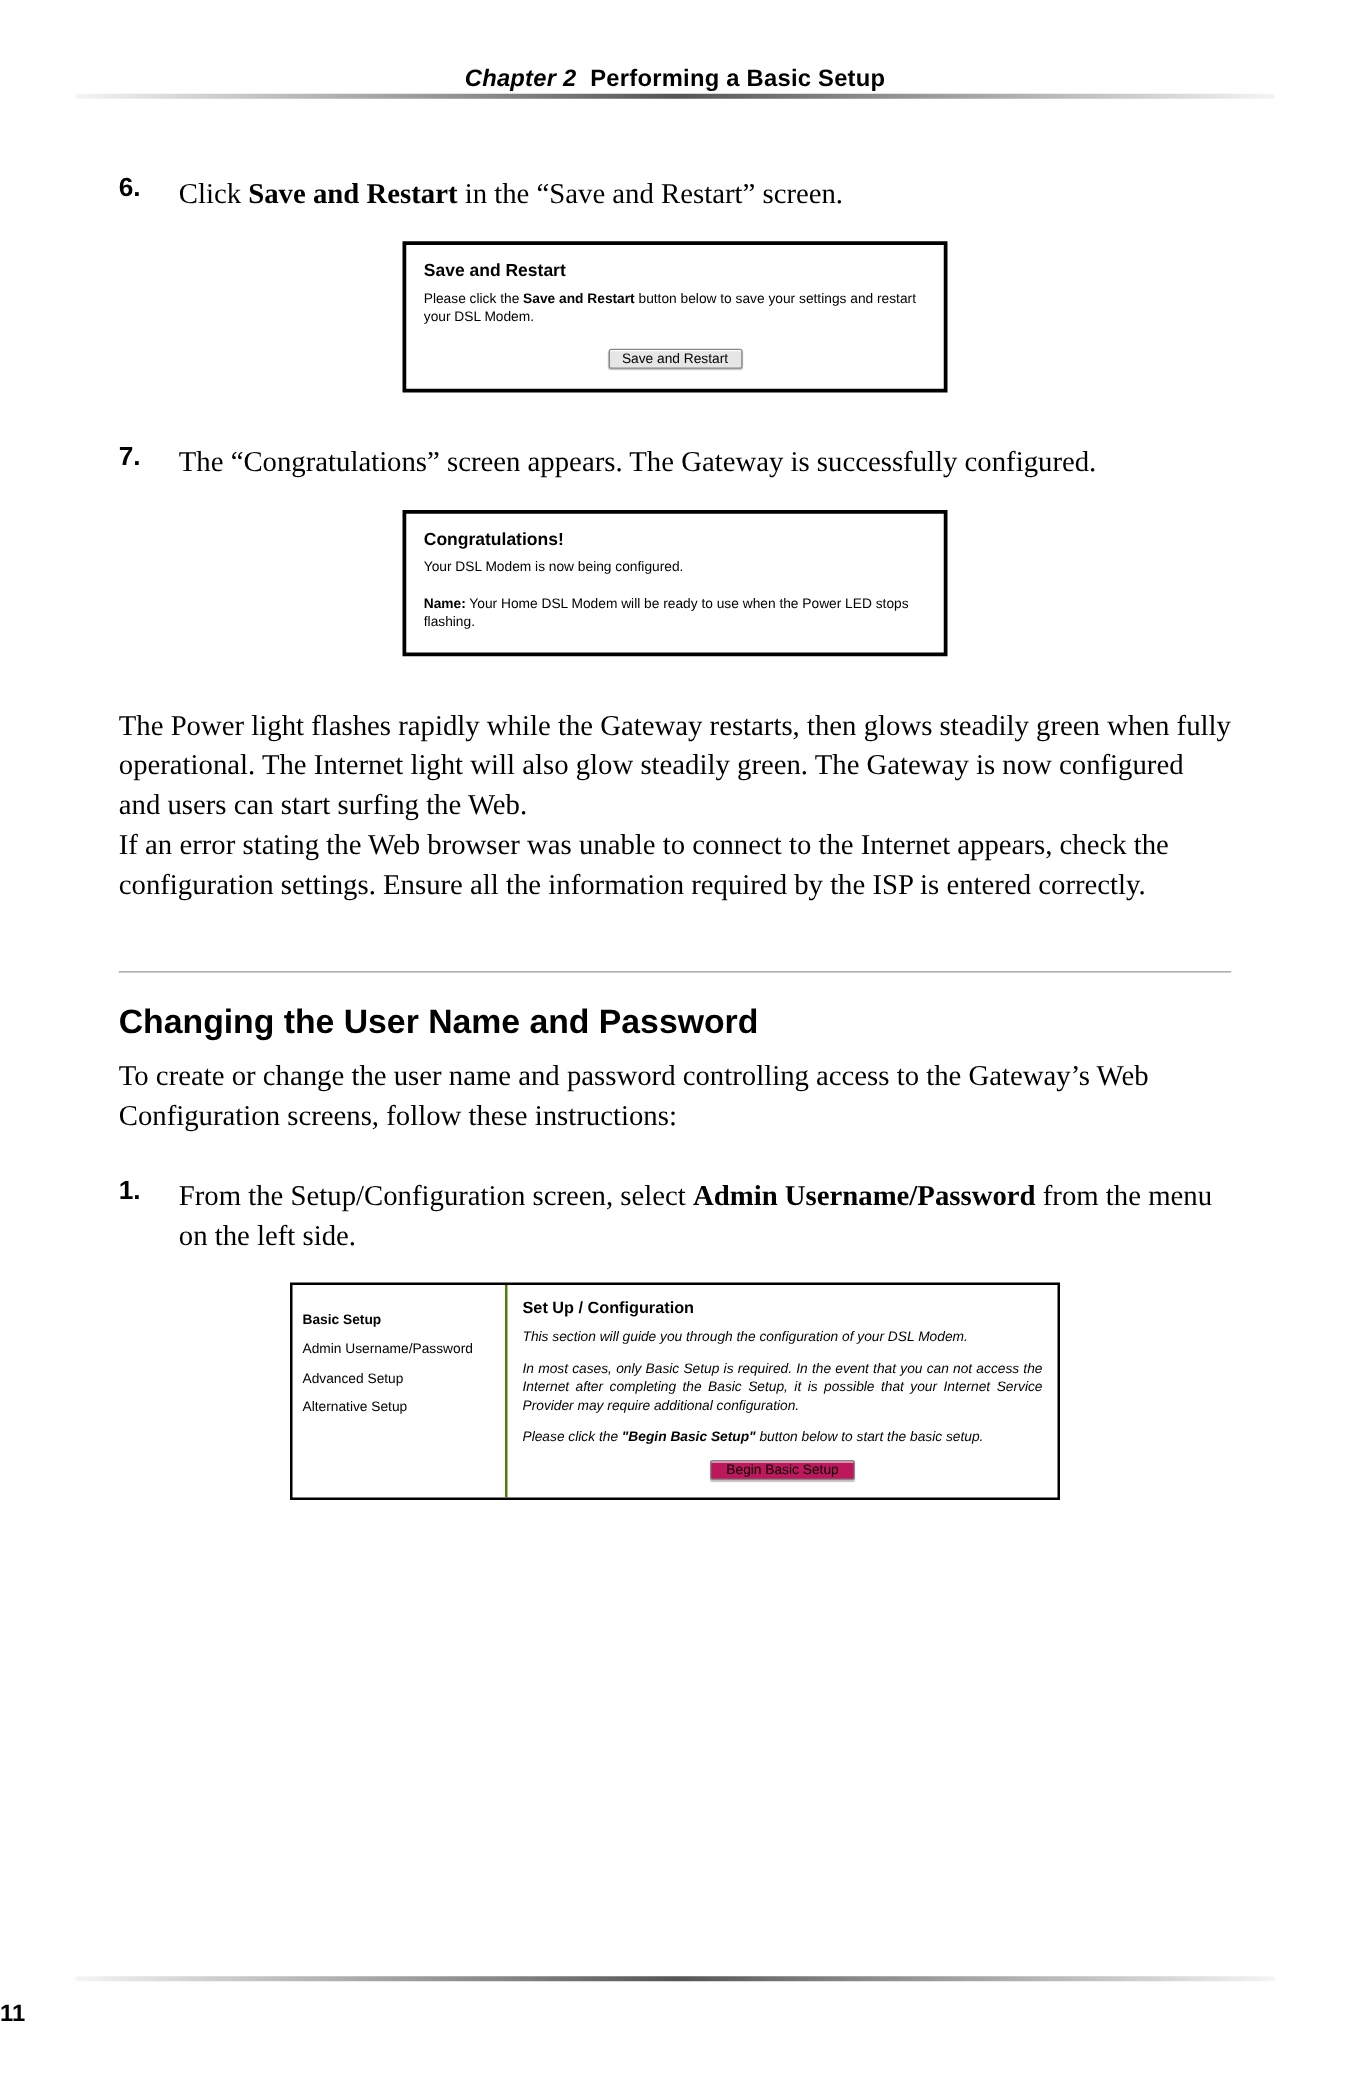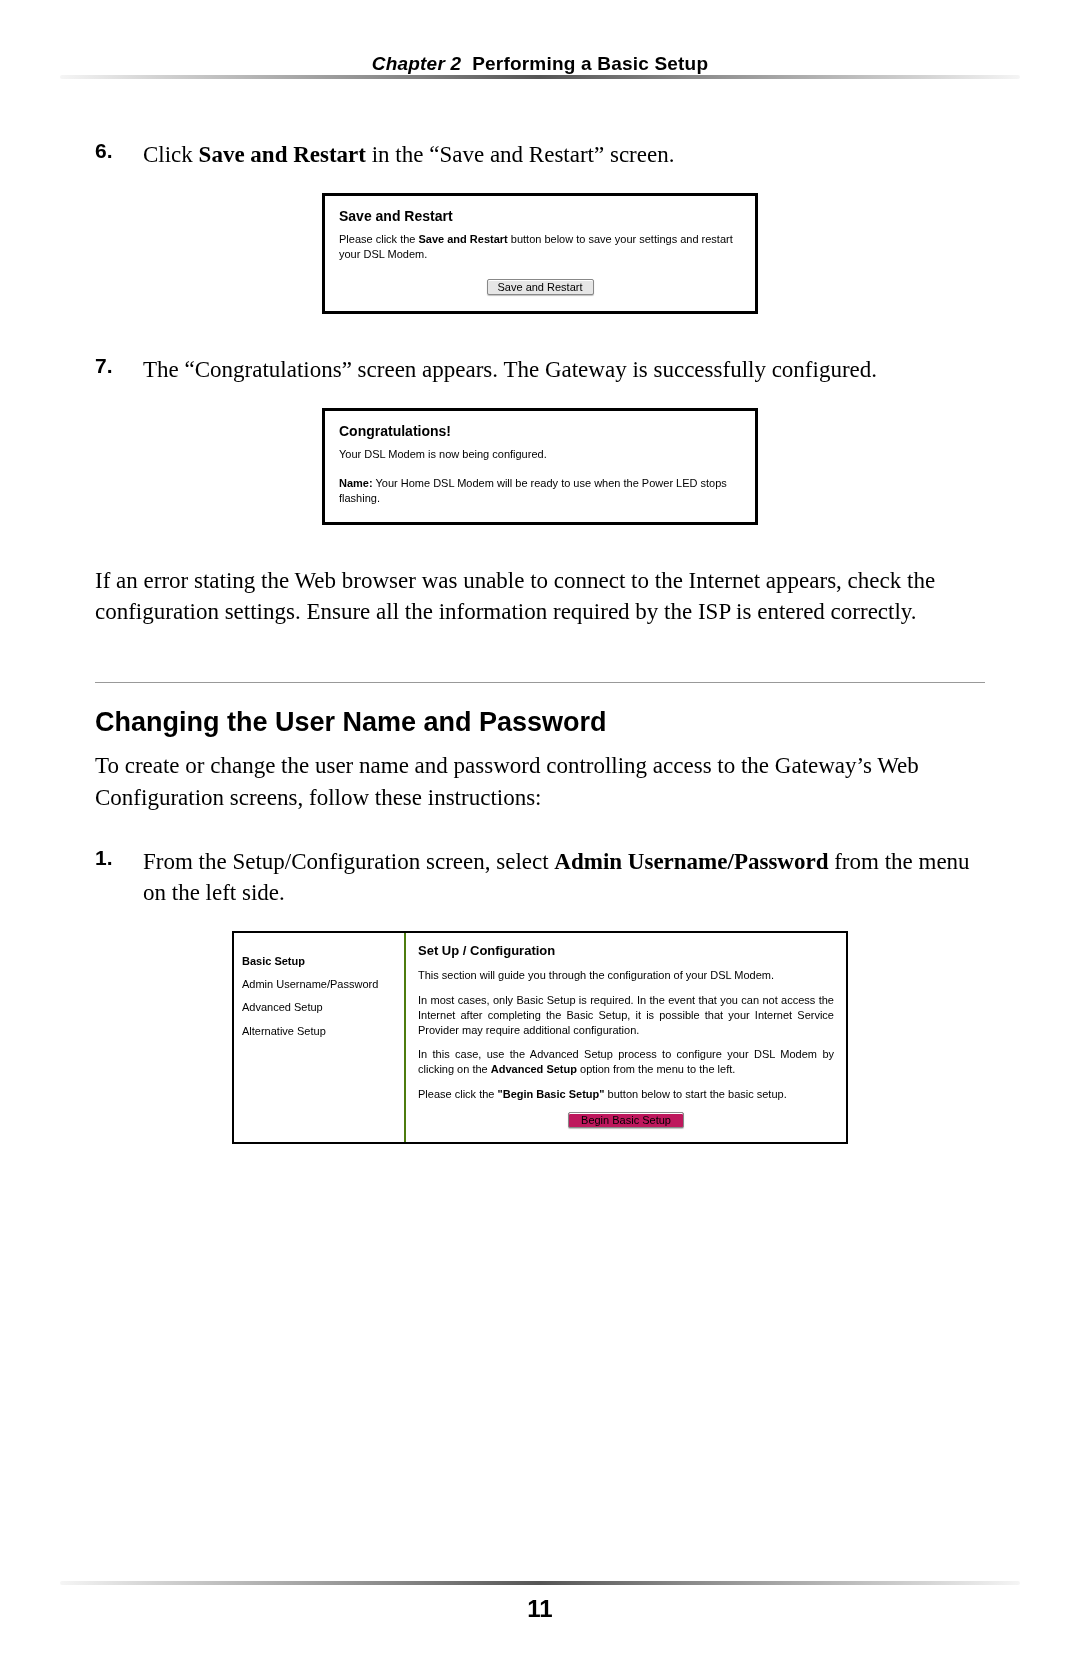--- a/index.html
+++ b/index.html
@@ -115,21 +115,21 @@
   .cfgbox .content {
     flex: 1 1 auto;
     padding: 10px 12px 14px 12px;
     font-size: 11px;
   }
   .cfgbox .content h4 {
     font-size: 13px;
     font-weight: bold;
     margin-bottom: 10px;
   }
-  .cfgbox .content p { margin: 0 0 10px 0; line-height: 1.35; text-align: justify; }
+  .cfgbox .content p { margin: 0 0 10px 0; line-height: 1.35; text-align: justify; font-style: italic; }
   .cfgbox button.fake {
     display: block;
     margin: 6px auto 0 auto;
     font-family: Verdana, Arial, sans-serif;
     font-size: 11px;
     padding: 1px 12px;
     background: #be185d;
     border: 1px solid #888;
     border-radius: 2px;
     box-shadow: inset 0 1px 0 #fff, 0 1px 1px rgba(0,0,0,.25);
@@ -142,24 +142,24 @@
     bottom: 84px;
     height: 4px;
     background: linear-gradient(to right,
       #f5f5f5 0%, #d3d3d3 10%, #888 35%, #555 50%, #888 65%, #d3d3d3 90%, #f5f5f5 100%);
     border-radius: 2px;
   }
   .page-number {
     position: absolute;
     left: 0; right: 0;
     bottom: 46px;
-    text-align: center;
-    font-family: Verdana, Arial, sans-serif;
-    font-weight: bold;
-    font-size: 24px;
+    text-align: left;
+    font-family: Verdana, Arial, sans-serif;
+    font-weight: bold;
+    font-size: 19px;
   }
 </style>
 </head>
 <body>
 
 <div class="page">
 
   <div class="chapter-head">
     <span class="ital">Chapter 2</span>&nbsp;&nbsp;<span>Performing a Basic Setup</span>
   </div>
@@ -187,20 +187,21 @@
 
   <div class="uibox">
     <h3>Congratulations!</h3>
     <div class="uitext">Your DSL Modem is now being configured.</div>
     <div class="uitext uinote">
       <span class="b">Name:</span><span> Your Home DSL Modem will be ready to use when the Power LED stops flashing.</span>
     </div>
   </div>
 
   <div class="para-block">
+    <p class="body-text">The Power light flashes rapidly while the Gateway restarts, then glows steadily green when fully operational. The Internet light will also glow steadily green. The Gateway is now configured and users can start surfing the Web.</p>
     <p class="body-text">
       <span>If an error stating the Web browser was unable to connect to the Internet appears, check the configuration settings. Ensure all the information required by the </span><span>ISP</span><span> is entered correctly.</span>
     </p>
   </div>
 
   <div class="thin-rule"></div>
 
   <h2 class="section">Changing the User Name and Password</h2>
   <p class="body-text" style="margin-bottom:32px;">To create or change the user name and password controlling access to the Gateway’s Web Configuration screens, follow these instructions:</p>
 
@@ -216,23 +217,20 @@
       <div class="mitem bold">Basic Setup</div>
       <div class="mitem">Admin Username/Password</div>
       <div class="mitem">Advanced Setup</div>
       <div class="mitem">Alternative Setup</div>
     </div>
     <div class="content">
       <h4>Set Up / Configuration</h4>
       <p>This section will guide you through the configuration of your DSL Modem.</p>
       <p>In most cases, only Basic Setup is required. In the event that you can not access the Internet after completing the Basic Setup, it is possible that your Internet Service Provider may require additional configuration.</p>
       <p>
-        <span>In this case, use the Advanced Setup process to configure your DSL Modem by clicking on the </span><span class="b">Advanced Setup</span><span> option from the menu to the left.</span>
-      </p>
-      <p>
         <span>Please click the </span><span class="b">"Begin Basic Setup"</span><span> button below to start the basic setup.</span>
       </p>
       <button class="fake">Begin Basic Setup</button>
     </div>
   </div>
 
 </div>
 
 <div class="foot-rule"></div>
 <div class="page-number">11</div>

